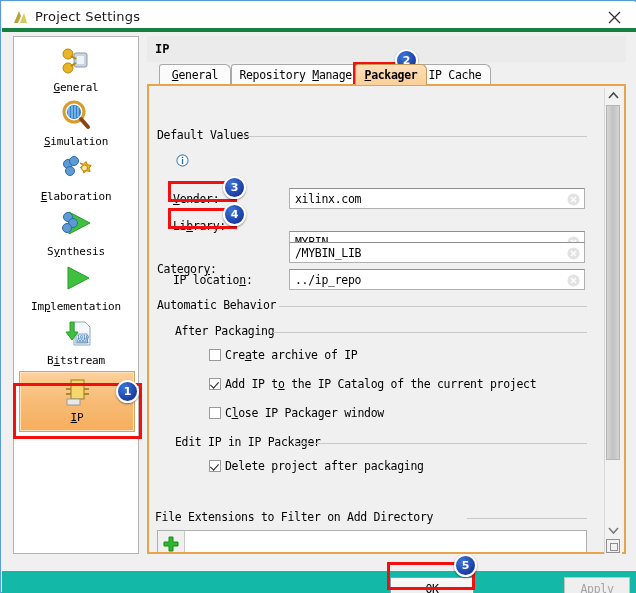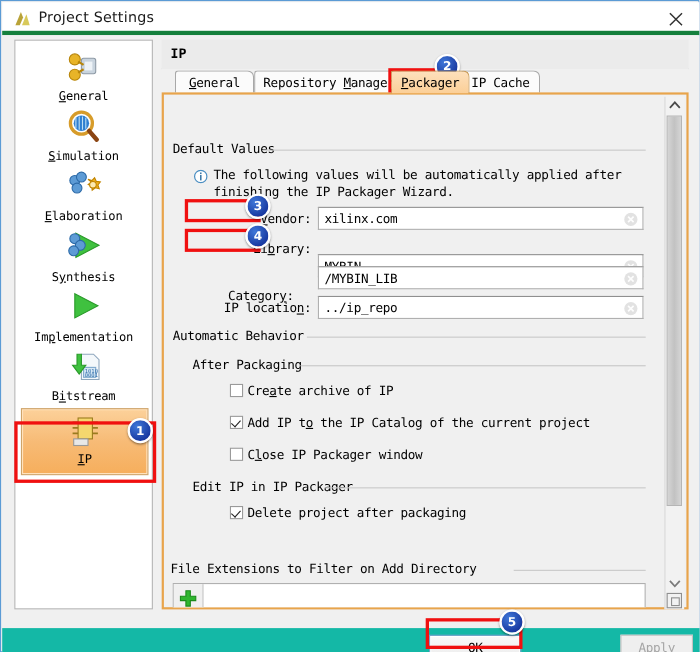--- a/index.html
+++ b/index.html
@@ -134,20 +134,21 @@
     font-size: 11.5px;
     line-height: 20px;
     text-align: center;
     cursor: pointer;
     letter-spacing: -0.3px;
   }
   .tab.selected {
     background: linear-gradient(to bottom, #fde0bc 0%, #fbcf97 100%);
     border-color: #c99a55;
     z-index: 3;
+    font-weight: bold;
   }
   
   .tabbody {
     position: absolute;
     left: 0; top: 48px;
     width: 479px; height: 470px;
     box-sizing: border-box;
     background: #f0f0f0;
     border: 2px solid #e8a44b;
   }
@@ -178,21 +179,21 @@
     font-family: "DejaVu Sans Mono", monospace;
     font-size: 11.5px;
     line-height: 15px;
     white-space: pre;
     letter-spacing: -0.3px;
   }
   .field-label {
     position: absolute;
     font-family: "DejaVu Sans Mono", monospace;
     font-size: 11.5px;
-    text-align: right;
+    text-align: left;
     white-space: nowrap;
     letter-spacing: -0.3px;
   }
   .field-input {
     position: absolute;
     height: 21px;
     box-sizing: border-box;
     background: #ffffff;
     border: 1px solid #b0b0b0;
     border-top-color: #8f8f8f;
@@ -482,22 +483,20 @@
           <div class="section-head" style="left:8px; top:42px;">Default Values</div>
           <div class="rule" style="left:90px; top:50px; width:348px;"></div>
 
           <span class="info-icon" style="left:27px; top:68px;">
             <svg width="13" height="13" viewBox="0 0 13 13">
               <circle cx="6.5" cy="6.5" r="5.6" fill="#ffffff" stroke="#4a8ec2" stroke-width="1.1"></circle>
               <rect x="5.9" y="5" width="1.3" height="5" fill="#2b6da0"></rect>
               <rect x="5.9" y="2.8" width="1.3" height="1.4" fill="#2b6da0"></rect>
             </svg>
           </span>
-          <div class="info-text" style="left:45px; top:66px;">The following values will be automatically applied after
-finishing the IP Packager Wizard.</div>
 
           <div class="field-label" style="left:24px; top:106px; width:110px;"><u>V</u>endor:</div>
           <div class="field-input" style="left:140px; top:102px; width:296px;">
             <span class="val">xilinx.com</span>
             <span class="clear-ic">
               <svg width="13" height="13" viewBox="0 0 13 13">
                 <circle cx="6.5" cy="6.5" r="6" fill="#e2e2e2"></circle>
                 <line x1="4" y1="4" x2="9" y2="9" stroke="#fdfdfd" stroke-width="1.5"></line>
                 <line x1="9" y1="4" x2="4" y2="9" stroke="#fdfdfd" stroke-width="1.5"></line>
               </svg>

